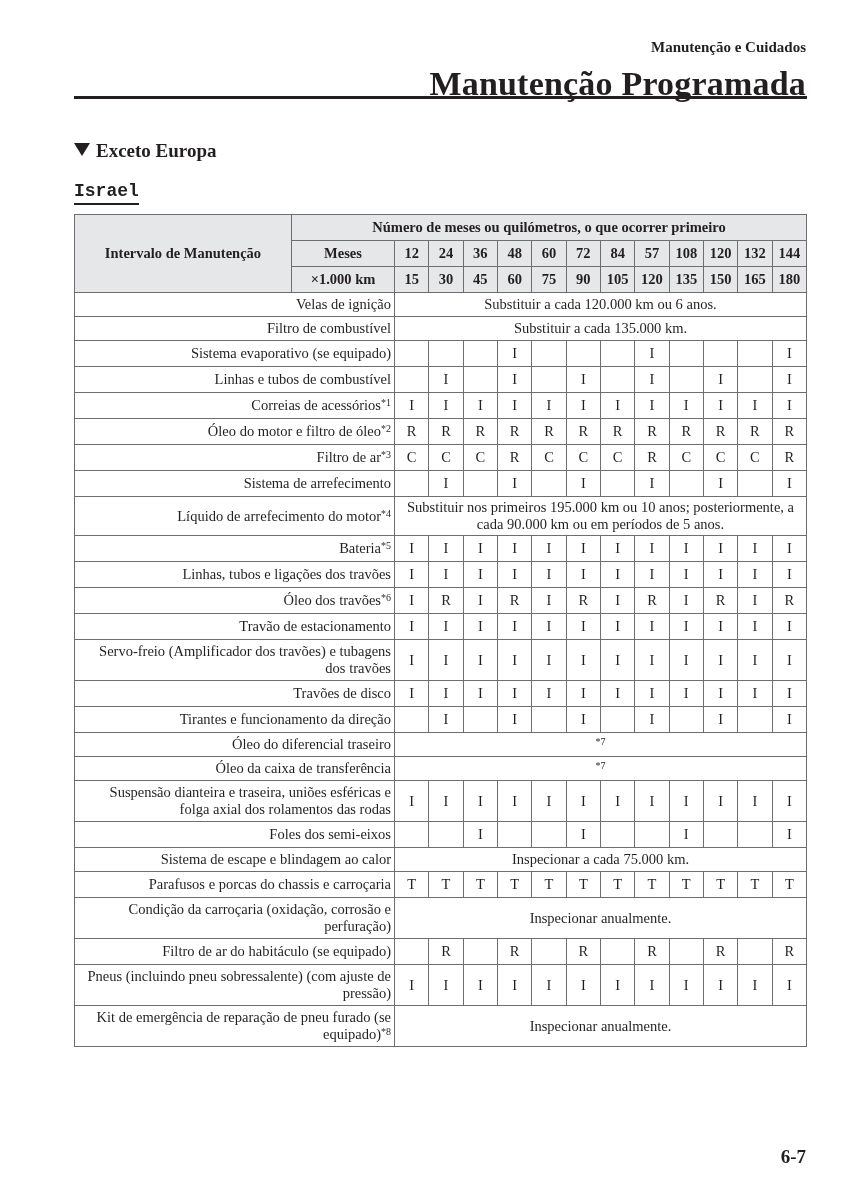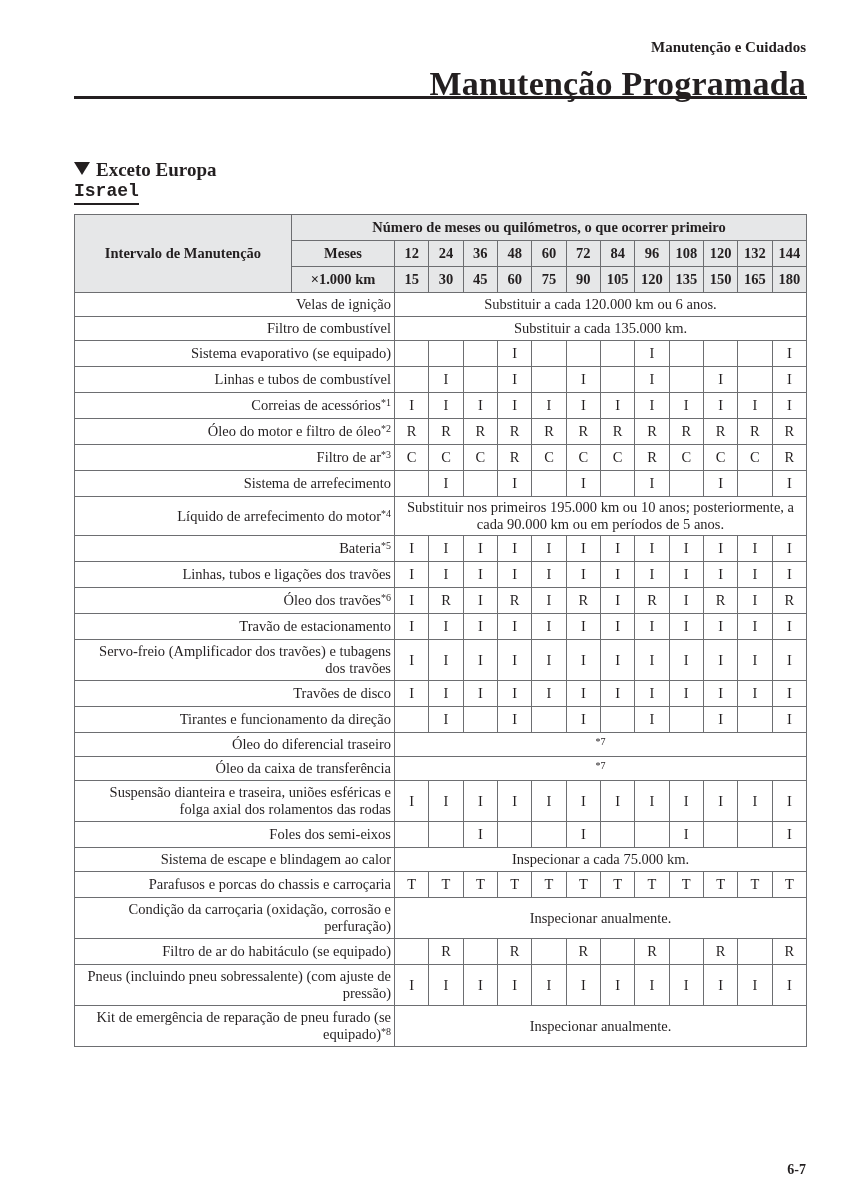--- a/index.html
+++ b/index.html
@@ -1,32 +1,32 @@
 <!DOCTYPE html>
 <html><head>
 <meta charset="utf-8">
 <style>
   html, body { margin:0; padding:0; background:#ffffff; }
   body { width:847px; height:1200px; position:relative; overflow:hidden;
          font-family:"Liberation Serif", "DejaVu Serif", serif; color:#231f20; }
   .hdr-section { position:absolute; right:41px; top:39px; font-size:15px; font-weight:bold; }
   .hdr-title { position:absolute; right:41px; top:65px; font-size:34px; font-weight:bold; letter-spacing:0.2px; }
   .hdr-rule { position:absolute; left:74px; right:40px; top:96px; height:3px; background:#231f20; }
-  .sec-heading { position:absolute; left:74px; top:159px; font-size:19px; font-weight:bold;text-align:right; }
+  .sec-heading { position:absolute; left:74px; top:140px; font-size:19px; font-weight:bold;text-align:right; }
   .sec-heading .tri { display:inline-block; width:0; height:0; border-left:8px solid transparent; border-right:8px solid transparent; border-top:13px solid #231f20; margin-right:6px; vertical-align:1px; }
   .sub-heading { position:absolute; left:74px; top:181px; font-size:18px; font-weight:bold; border-bottom:2px solid #231f20; padding-bottom:1px; line-height:21px;font-family:Liberation Mono, monospace; }
 
   table.sched { position:absolute; left:74px; top:214px; width:733px; border-collapse:collapse; table-layout:fixed; font-size:14.5px; }
   table.sched td { border:1px solid #6d6e71; padding:0; text-align:center; vertical-align:middle; line-height:17px; }
   table.sched td.hd { background:#e6e7e8; font-weight:bold; height:25px;text-align:center; }
   table.sched td.name { text-align:right; padding:3px 3px 3px 3px; }
   table.sched td.v { height:25px; }
   table.sched td.span { padding:2px 0; }
   sup { font-size:10px; vertical-align:4px; line-height:0; }
-  .page-num { position:absolute; right:41px; top:1146px; font-size:14px; font-weight:bold;margin-top:16px; }
+  .page-num { position:absolute; right:41px; top:1146px; font-size:19px; font-weight:bold; }
 </style>
 </head>
 <body>
 
 <div class="hdr-section">Manutenção e Cuidados</div>
 <div class="hdr-title">Manutenção Programada</div>
 <div class="hdr-rule"></div>
 
 <div class="sec-heading">
   <span class="tri"></span><span>Exceto Europa</span>
@@ -57,21 +57,21 @@
     </tr>
     <tr id="months-row">
       <td class="hd">Meses</td>
     <td class="hd">12</td>
         <td class="hd">24</td>
         <td class="hd">36</td>
         <td class="hd">48</td>
         <td class="hd">60</td>
         <td class="hd">72</td>
         <td class="hd">84</td>
-        <td class="hd">96</td>
+        <td class="hd">57</td>
         <td class="hd">108</td>
         <td class="hd">120</td>
         <td class="hd">132</td>
         <td class="hd">144</td>
       </tr>
     <tr id="km-row">
       <td class="hd">×1.000 km</td>
     <td class="hd">15</td>
         <td class="hd">30</td>
         <td class="hd">45</td>

